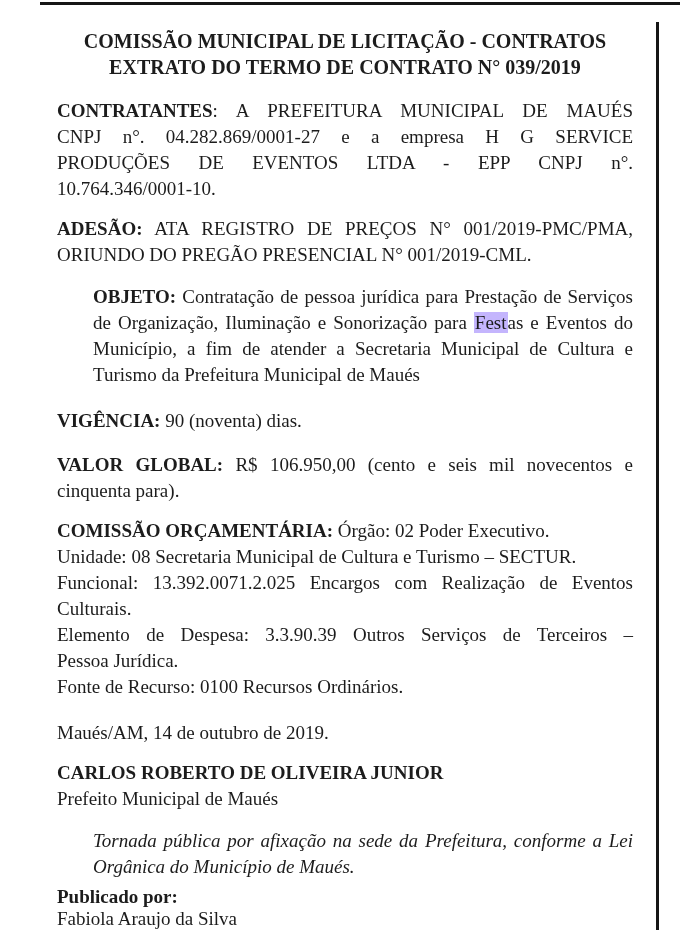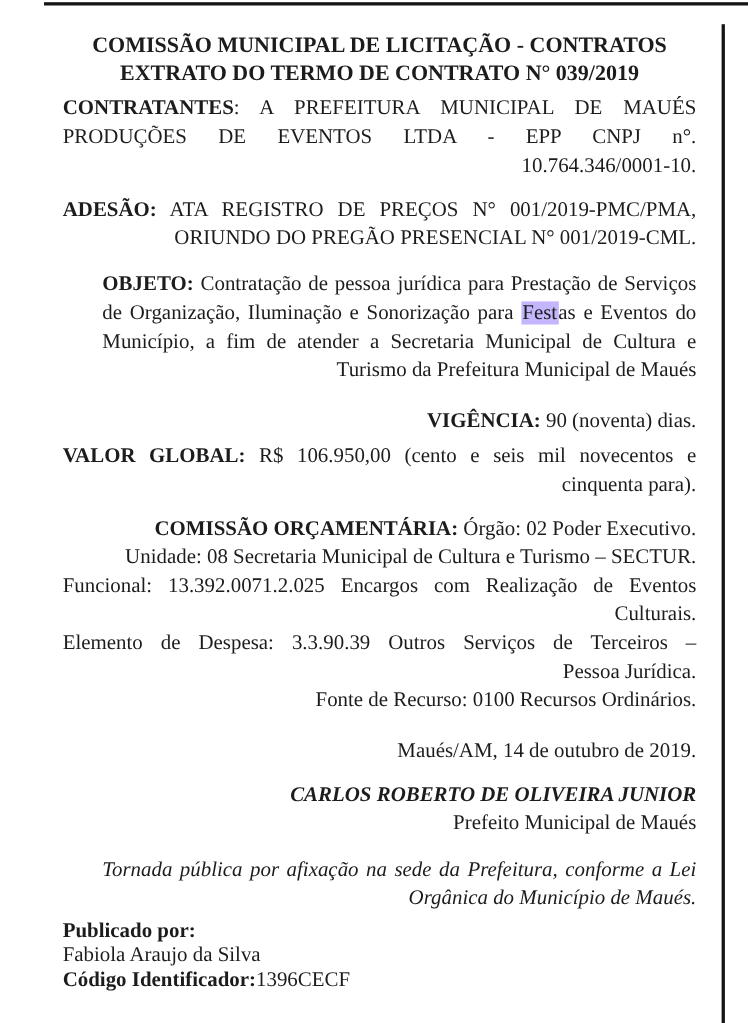--- a/index.html
+++ b/index.html
@@ -18,49 +18,50 @@
   .col-rule {
     position: absolute; left: 656px; top: 22px;
     width: 3px; height: 908px; background: #151515;
   }
   .content {
     position: absolute; left: 57px; top: 28px; width: 576px;
     font-size: 19px; line-height: 26px;
   }
   .doc-title { text-align: center; font-weight: bold; font-size: 20px; }
   .para { margin: 0; }
-  .m18 { margin-top: 6px; }
+  .m18 { margin-top: 18px; }
   .m16 { margin-top: 16px; margin-left: 36px; }
   .m14 { margin-top: 14px; }
   .m12 { margin-top: 20px; }
   .m6  { margin-top: 6px; }
   .jline { text-align: justify; text-align-last: justify; }
-  .lline { text-align: right; }
+  .lline { text-align: left; }
   b { font-weight: bold; }
-  .sig-name { font-weight: bold; font-style: italic; }
+  .sig-name { font-weight: bold; }
   .nota { font-style: italic; }
   .footer-block { text-align: left; line-height: 22px; }
   .footer-bold { font-weight: bold; }
   mark { color: inherit; padding: 0 1px; background: #a9c9e9; }
 </style>
 </head>
 <body>
 
 <div class="top-rule"></div>
 <div class="col-rule"></div>
 
 <div class="content">
 
   <div class="doc-title">
     <div>COMISSÃO MUNICIPAL DE LICITAÇÃO - CONTRATOS</div>
     <div>EXTRATO DO TERMO DE CONTRATO N° 039/2019</div>
   </div>
 
   <div class="para m18">
       <div class="jline"><b>CONTRATANTES</b><span>: A PREFEITURA MUNICIPAL DE MAUÉS</span></div>
+      <div class="jline">CNPJ n°. 04.282.869/0001-27 e a empresa H G SERVICE</div>
       <div class="jline">PRODUÇÕES DE EVENTOS LTDA - EPP CNPJ n°.</div>
       <div class="lline">10.764.346/0001-10.</div>
     </div>
 
   <div class="para m14">
       <div class="jline"><b>ADESÃO:</b><span> ATA REGISTRO DE PREÇOS N° 001/2019-PMC/PMA,</span></div>
       <div class="lline">ORIUNDO DO PREGÃO PRESENCIAL N° 001/2019-CML.</div>
     </div>
 
   <div class="para m16">

